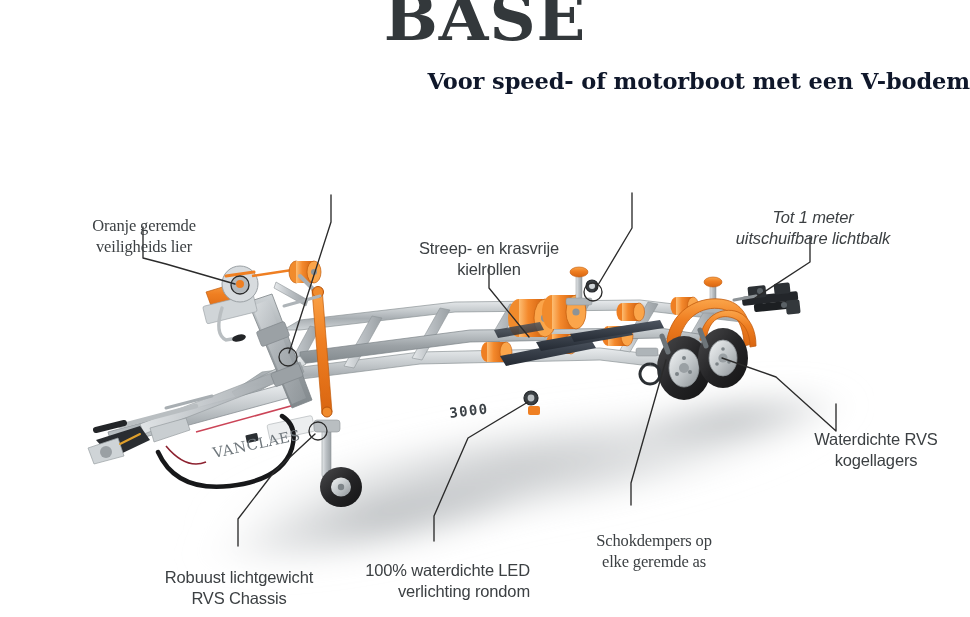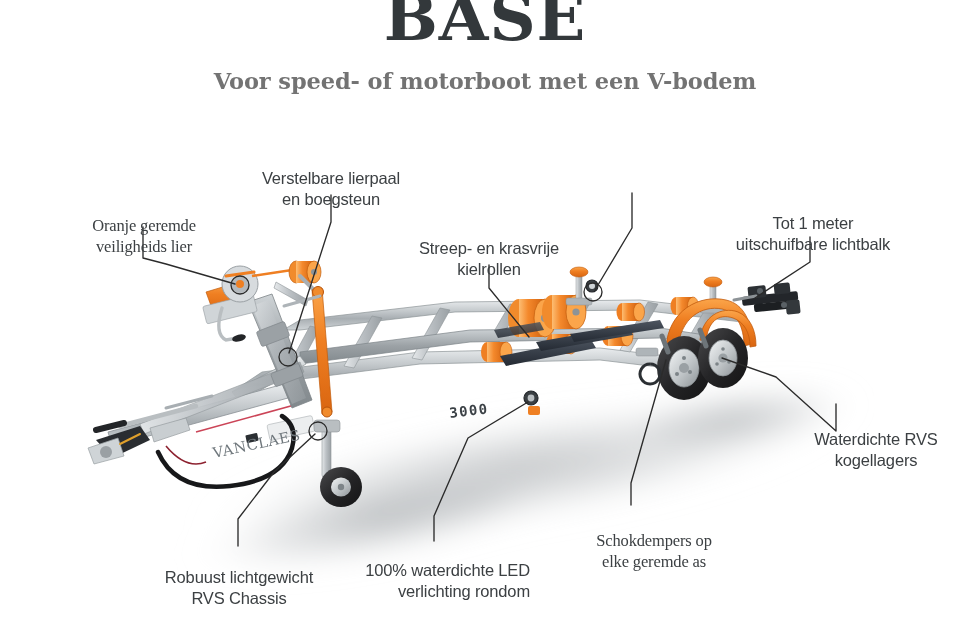--- a/index.html
+++ b/index.html
@@ -29,23 +29,24 @@
     font-size:64px;
     letter-spacing:1px;
     color:#33383b;
     line-height:1.0;
     margin:0;
   }
   .subtitle{
     font-family:"DejaVu Serif", serif;
     font-weight:700;
     font-size:22.5px;
-    color:#737373;
+    color:#0f172a;
     margin:18px 0 0 0;
     letter-spacing:-0.1px;
+    text-align:right;
   }
   
   .callout{
     position:absolute;
     font-family:"Liberation Sans", sans-serif;
     font-size:16.5px;
     line-height:1.28;
     color:#3c4043;
     text-align:center;
     white-space:pre-line;
@@ -362,32 +363,28 @@
       <path class="leader" d="M238,546 L238,519 L274,472 L315,434"></path>
       <circle class="leader-dot" cx="318" cy="431" r="9"></circle>
     </g>
   </svg>
 
   <div class="callout" style="left:58px; top:194px; width:172px;font-family:Liberation Serif, serif;">
     <span>Oranje geremde
 veiligheids lier</span>
   </div>
 
-  <div class="callout" style="left:240px; top:147px; width:182px;">
-    <span>Verstelbare lierpaal
-en boegsteun</span>
-  </div>
 
   <div class="callout" style="left:399px; top:217px; width:180px;">
     <span>Streep- en krasvrije
 kielrollen</span>
   </div>
 
 
-  <div class="callout" style="left:720px; top:192px; width:186px;">
+  <div class="callout" style="left:720px; top:186px; width:186px;font-style:italic;">
     <span>Tot 1 meter
 uitschuifbare lichtbalk</span>
   </div>
 
   <div class="callout" style="left:786px; top:408px; width:180px;">
     <span>Waterdichte RVS
 kogellagers</span>
   </div>
 
   <div class="callout" style="left:566px; top:509px; width:176px;font-family:Liberation Serif, serif;">

